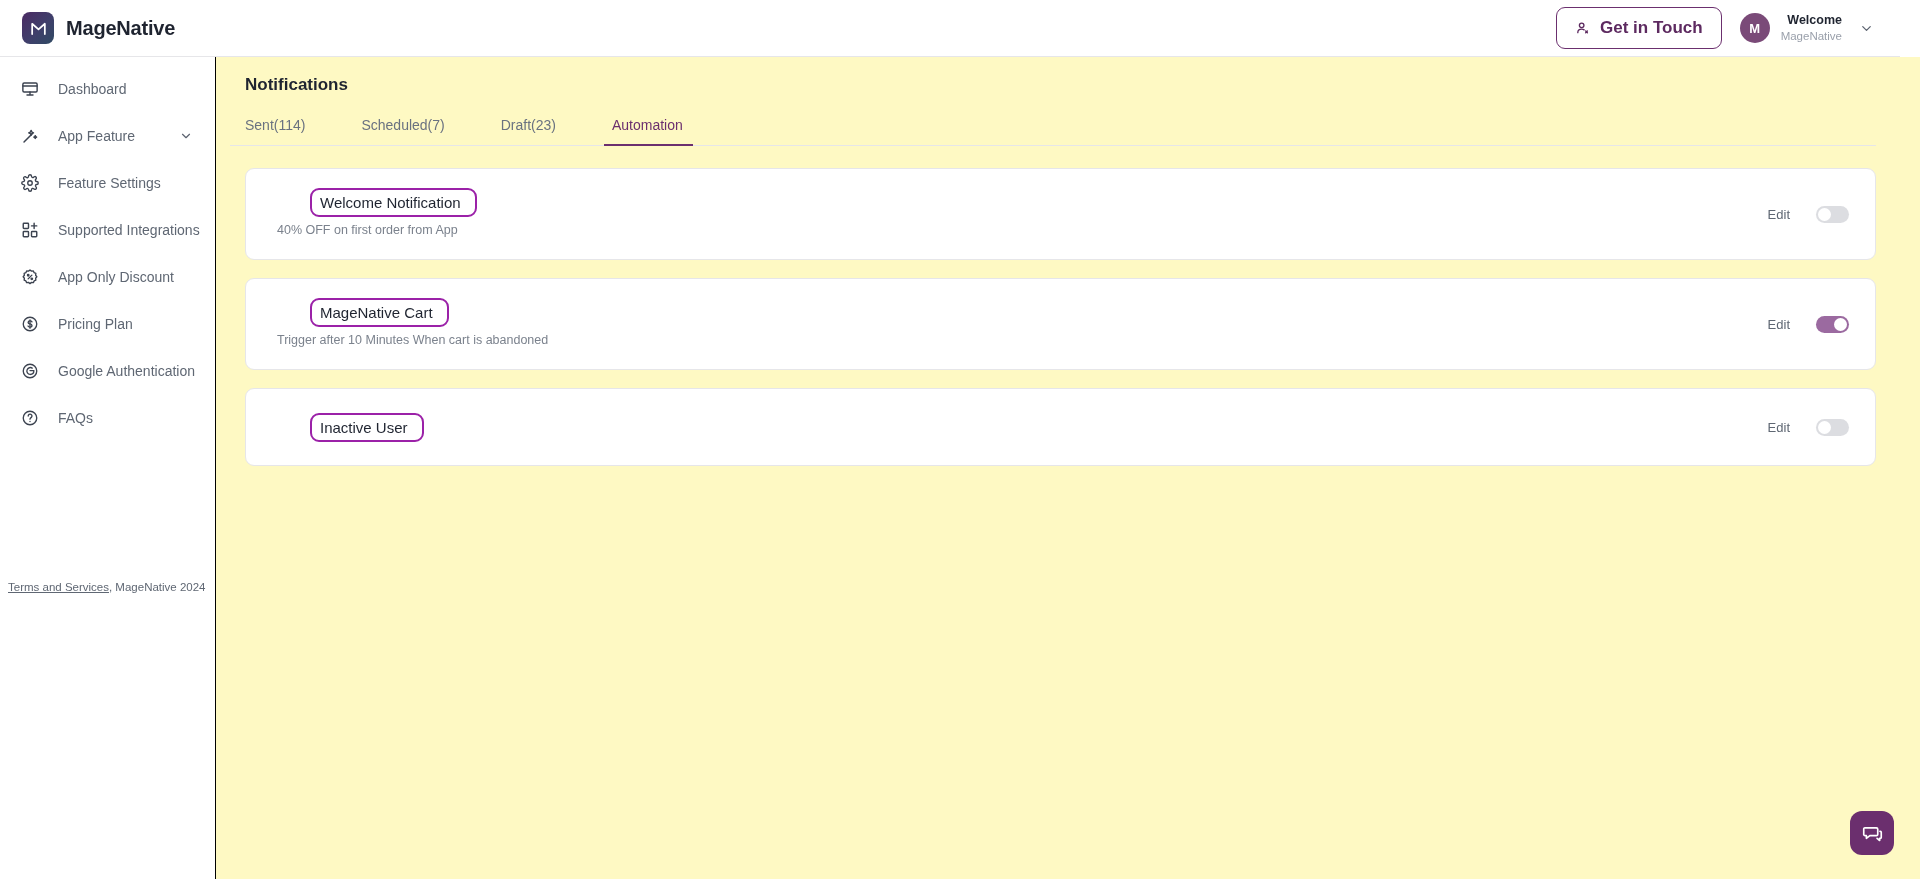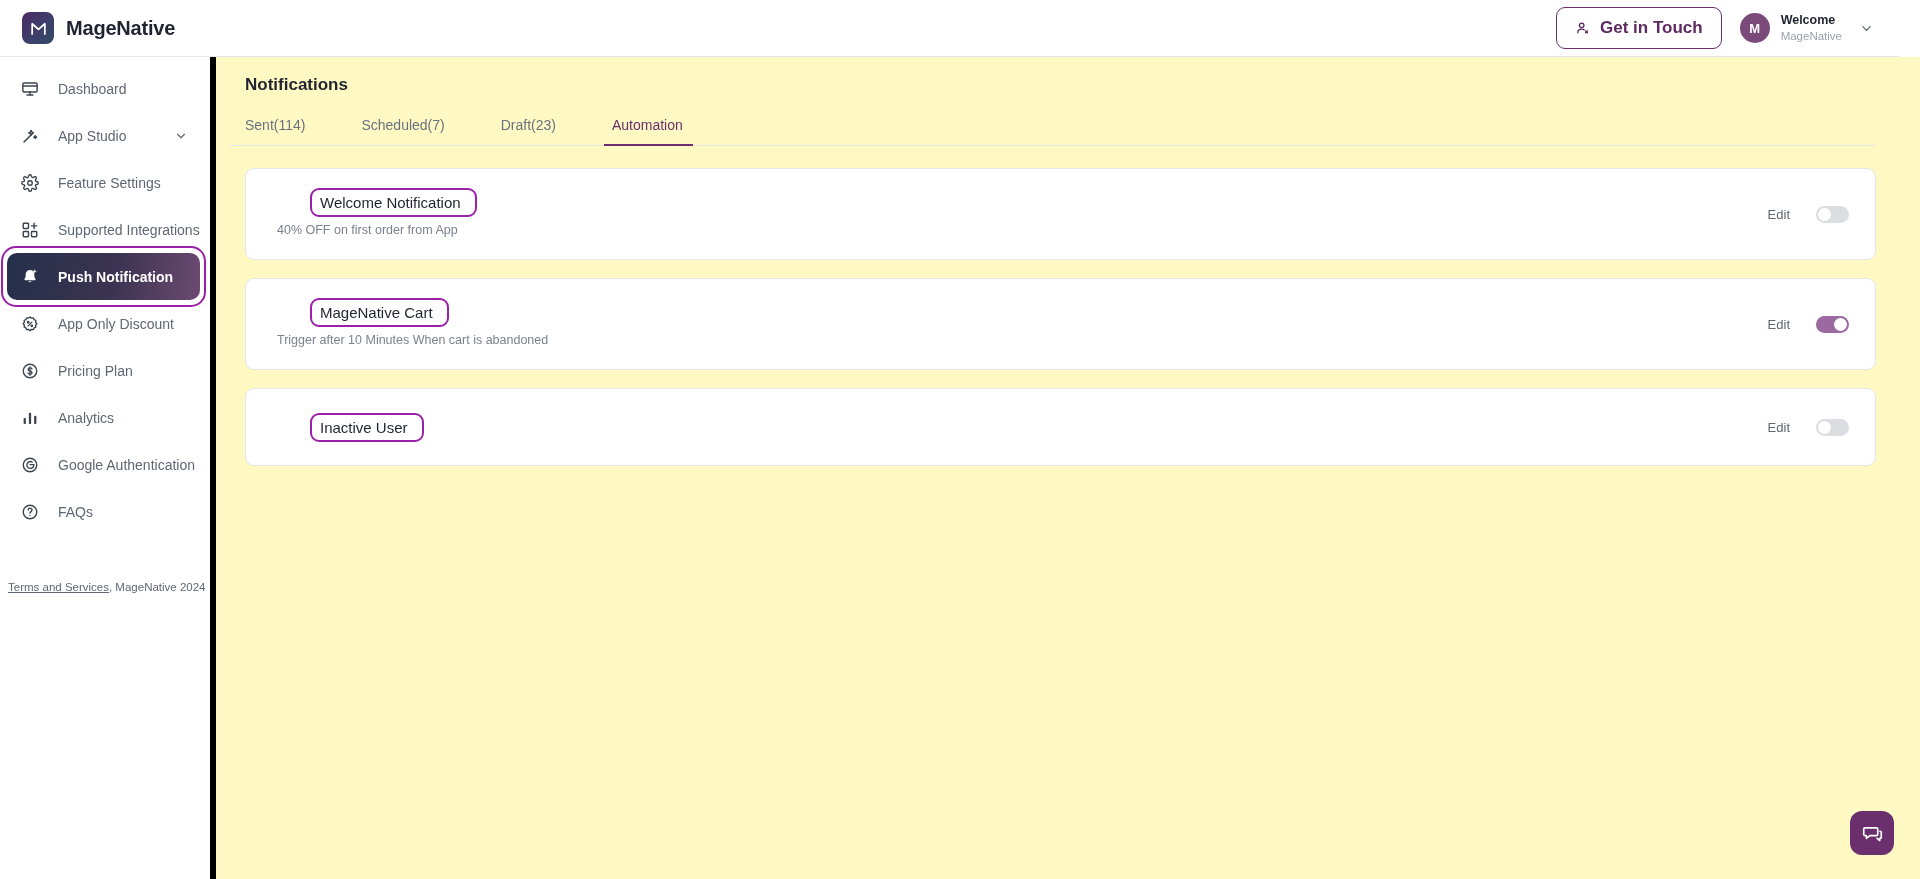--- a/index.html
+++ b/index.html
@@ -39,30 +39,30 @@
     padding: 10px 18px; cursor: pointer;
     white-space: nowrap;
   }
   .user-chip { display: flex; align-items: center; gap: 11px; cursor: pointer; }
   .avatar {
     width: 30px; height: 30px; border-radius: 50%;
     background: #7a4a78; color: #fff;
     display: flex; align-items: center; justify-content: center;
     font-size: 13px; font-weight: 700;
   }
-  .user-text { line-height: 1.25; }
+  .user-text { line-height: 1.25; text-align: right; }
   .user-name { font-size: 12.5px; font-weight: 700; color: #1f2430; }
   .user-org { font-size: 11.5px; color: #9aa0ab; }
   .chev { color: #5c6370; font-size: 13px; margin-left: 6px; }
 
   
   .sidebar {
     position: absolute; top: 57px; left: 0;
     width: 216px; height: 822px;
-    background: #fff; border-right: 6px solid #000000;
+    background: #fff; border-right: 1px solid #000000;
   }
   .nav { padding-top: 8px; }
   .nav-item {
     display: flex; align-items: center; gap: 18px;
     height: 47px; padding-left: 20px;
     color: #5f6773; font-size: 14px; cursor: pointer;
     position: relative;
   }
   .nav-item .ico { width: 20px; display: flex; justify-content: center; color: #3c4350; }
   .nav-item.active {
@@ -212,21 +212,21 @@
     </div>
 
     <div class="nav-item">
       <span class="ico">
         <svg width="18" height="18" viewBox="0 0 24 24" fill="none" stroke="currentColor" stroke-width="1.9" stroke-linecap="round" stroke-linejoin="round">
           <path d="M4 20L15 9"></path>
             <path d="M13.5 4.5l1 2.2 2.2 1-2.2 1-1 2.2-1-2.2-2.2-1 2.2-1z"></path>
             <path d="M19 11.5l.6 1.3 1.3.6-1.3.6-.6 1.3-.6-1.3-1.3-.6 1.3-.6z"></path>
         </svg>
       </span>
-      <span>App Studio</span>
+      <span>App Feature</span>
       <span class="nav-caret">
         <svg width="14" height="14" viewBox="0 0 24 24" fill="none" stroke="#5c6370" stroke-width="2" stroke-linecap="round" stroke-linejoin="round">
             <path d="M6 9l6 6 6-6"></path>
           </svg>
       </span>
     </div>
 
     <div class="nav-item">
       <span class="ico">
         <svg width="18" height="18" viewBox="0 0 24 24" fill="none" stroke="currentColor" stroke-width="1.8" stroke-linecap="round" stroke-linejoin="round">
@@ -242,30 +242,20 @@
         <svg width="18" height="18" viewBox="0 0 24 24" fill="none" stroke="currentColor" stroke-width="1.9" stroke-linecap="round" stroke-linejoin="round">
           <rect x="3" y="3" width="7" height="7" rx="1"></rect>
             <rect x="3" y="14" width="7" height="7" rx="1"></rect>
             <rect x="14" y="14" width="7" height="7" rx="1"></rect>
           <path d="M14 6.5h7M17.5 3v7"></path>
         </svg>
       </span>
       <span>Supported Integrations</span>
     </div>
 
-    <div class="nav-item active">
-      <span class="ico">
-        <svg width="18" height="18" viewBox="0 0 24 24" fill="currentColor">
-          <path d="M12 2.6a5.8 5.8 0 00-5.8 5.8v3.3L4.6 15a.8.8 0 00.7 1.2h13.4a.8.8 0 00.7-1.2l-1.6-3.3V8.4A5.8 5.8 0 0012 2.6z"></path>
-          <path d="M9.9 17.6a2.2 2.2 0 004.2 0z"></path>
-          <path d="M17.6 2.2h1.2v1.6h1.6v1.2h-1.6v1.6h-1.2V5h-1.6V3.8h1.6z"></path>
-        </svg>
-      </span>
-      <span>Push Notification</span>
-    </div>
 
     <div class="nav-item">
       <span class="ico">
         <svg width="18" height="18" viewBox="0 0 24 24" fill="none" stroke="currentColor" stroke-width="1.8" stroke-linecap="round" stroke-linejoin="round">
           <path d="M12 2.6l2 1.6 2.5-.3 1 2.3 2.3 1-.3 2.5 1.6 2-1.6 2 .3 2.5-2.3 1-1 2.3-2.5-.3-2 1.6-2-1.6-2.5.3-1-2.3-2.3-1 .3-2.5-1.6-2 1.6-2-.3-2.5 2.3-1 1-2.3 2.5.3z"></path>
           <path d="M9.5 14.5l5-5"></path>
             <circle cx="9.6" cy="9.6" r="1"></circle>
             <circle cx="14.4" cy="14.4" r="1"></circle>
         </svg>
       </span>
@@ -276,30 +266,20 @@
       <span class="ico">
         <svg width="18" height="18" viewBox="0 0 24 24" fill="none" stroke="currentColor" stroke-width="1.8" stroke-linecap="round" stroke-linejoin="round">
           <circle cx="12" cy="12" r="9"></circle>
             <path d="M12 6.5v11"></path>
             <path d="M14.6 9.2c-.5-.9-1.5-1.3-2.6-1.3-1.4 0-2.5.8-2.5 2s1 1.7 2.5 2 2.6.8 2.6 2.1-1.1 2.1-2.6 2.1c-1.2 0-2.2-.5-2.7-1.4"></path>
         </svg>
       </span>
       <span>Pricing Plan</span>
     </div>
 
-    <div class="nav-item">
-      <span class="ico">
-        <svg width="18" height="18" viewBox="0 0 24 24" fill="currentColor">
-          <rect x="3.5" y="12" width="3" height="8" rx="1"></rect>
-            <rect x="10.5" y="5" width="3" height="15" rx="1"></rect>
-            <rect x="17.5" y="9" width="3" height="11" rx="1"></rect>
-        </svg>
-      </span>
-      <span>Analytics</span>
-    </div>
 
     <div class="nav-item">
       <span class="ico">
         <svg width="18" height="18" viewBox="0 0 24 24" fill="none" stroke="currentColor" stroke-width="1.8" stroke-linecap="round" stroke-linejoin="round">
           <circle cx="12" cy="12" r="9"></circle>
             <path d="M12 11.4h5.2c0 3-2.1 5.2-5.2 5.2A4.6 4.6 0 1115 8.2"></path>
         </svg>
       </span>
       <span>Google Authentication</span>
     </div>

